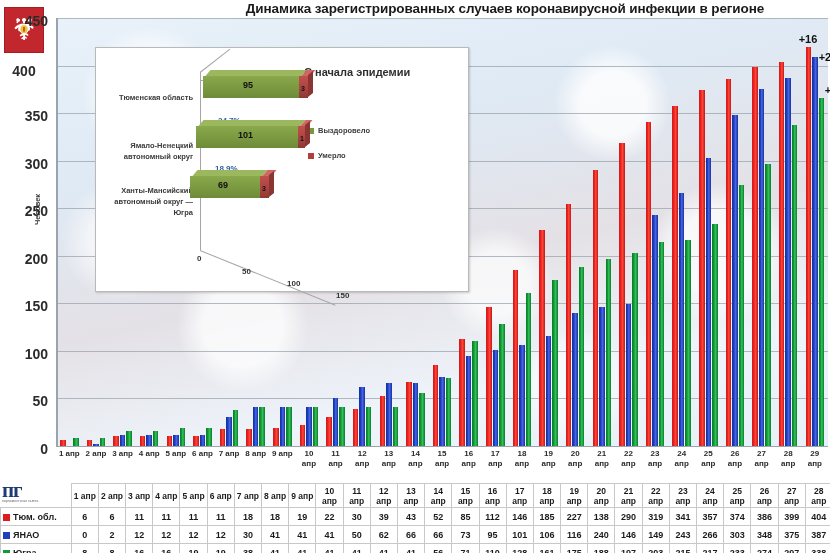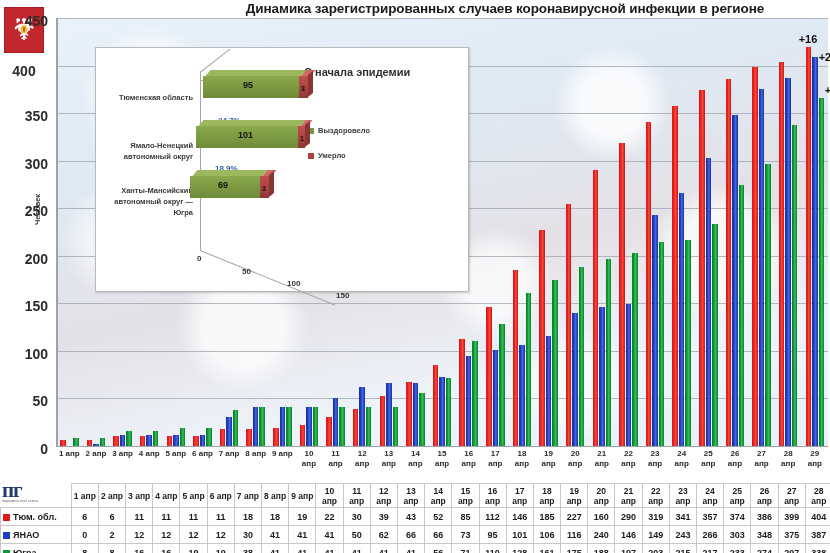--- a/index.html
+++ b/index.html
@@ -500,21 +500,21 @@
           <td>22</td>
           <td>30</td>
           <td>39</td>
           <td>43</td>
           <td>52</td>
           <td>85</td>
           <td>112</td>
           <td>146</td>
           <td>185</td>
           <td>227</td>
-          <td>160</td>
+          <td>138</td>
           <td>290</td>
           <td>319</td>
           <td>341</td>
           <td>357</td>
           <td>374</td>
           <td>386</td>
           <td>399</td>
           <td>404</td>
         </tr>
         <tr>

